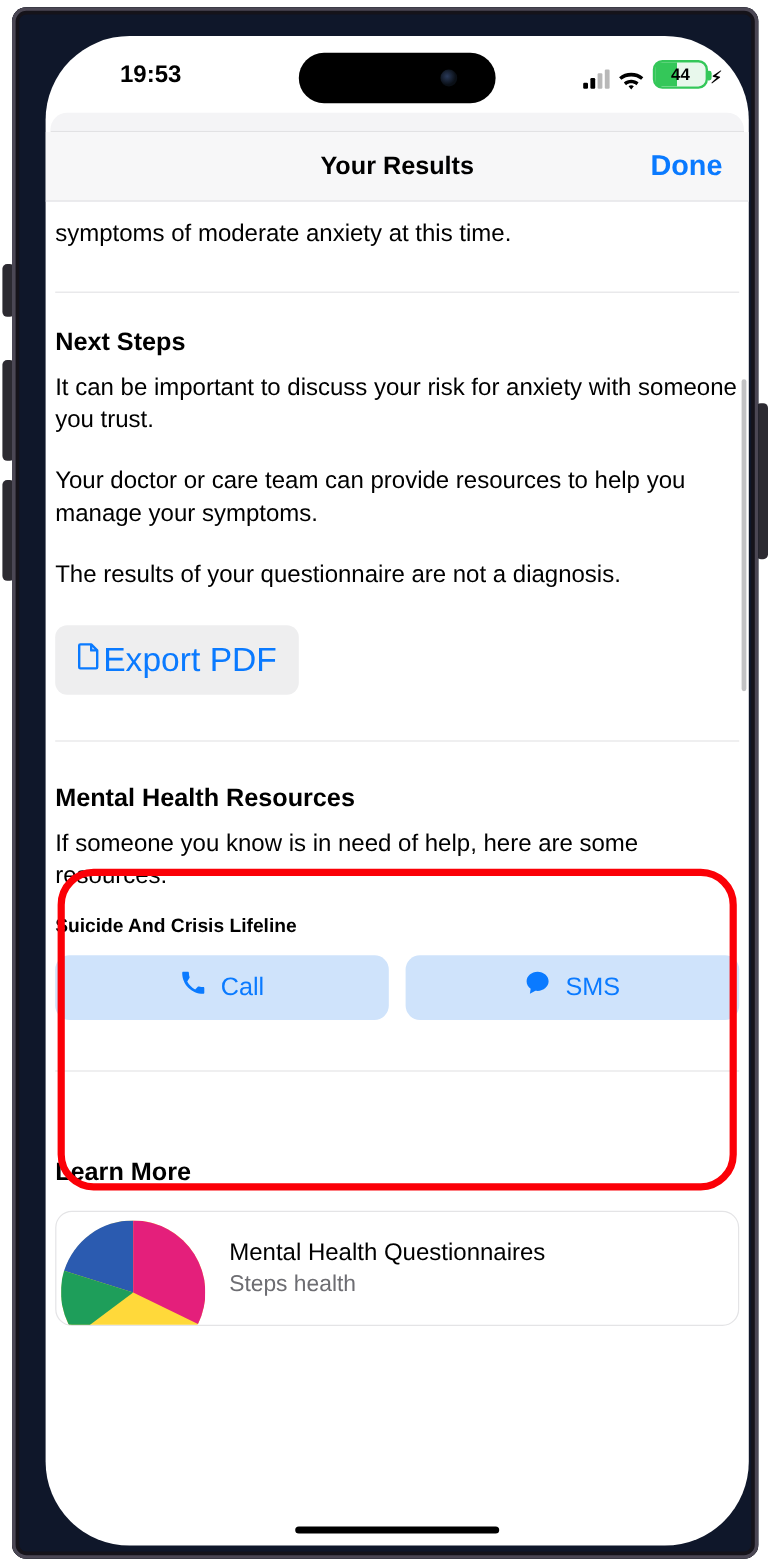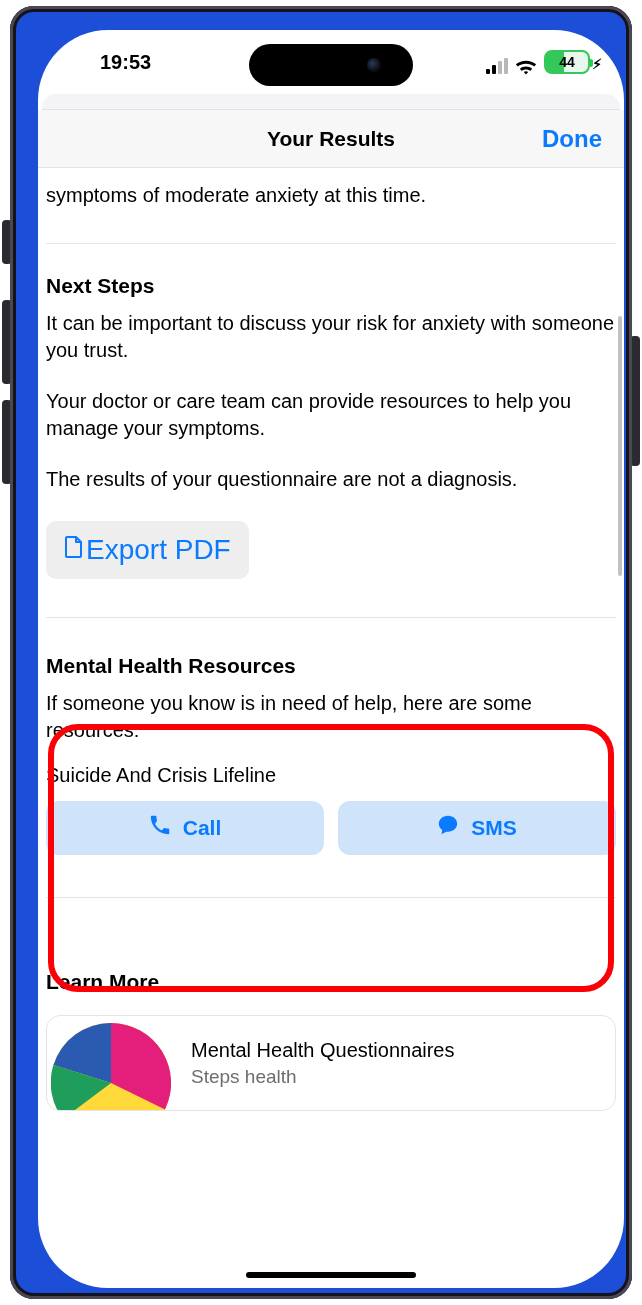--- a/index.html
+++ b/index.html
@@ -12,22 +12,22 @@
   }
   .phone-frame {
     position: relative;
     width: 642px; height: 1305px;
     background: #fff;
   }
   .phone-body {
     position: absolute;
     left: 10px; top: 6px;
     width: 622px; height: 1293px;
-    background: #1d4ed8;
-    border-radius: 24px;
+    background: #0f172a;
+    border-radius: 12px;
     box-shadow: inset 0 0 0 3px #4b4754, inset 0 0 0 6px #15131a;
   }
   .side-btn {
     position: absolute;
     background: #2c2a31;
     border-radius: 4px;
   }
   .sb-left1 { left: 2px; top: 220px; width: 10px; height: 44px; }
   .sb-left2 { left: 2px; top: 300px; width: 10px; height: 84px; }
   .sb-left3 { left: 2px; top: 400px; width: 10px; height: 84px; }
@@ -131,30 +131,30 @@
   .callout-box {
     position:absolute;
     left:10px; right:10px;
     top: 556px;
     border: 6px solid #fb0007;
     border-radius: 30px;
     height: 268px;
     pointer-events:none;
   }
   .resources { margin-top: 34px; }
-  .sub-title { font-size:20px; font-weight:400; margin: 18px 0 12px;}
+  .sub-title { font-size:16px; font-weight:700; margin: 18px 0 12px;}
   .btn-row { display:flex; gap:14px; }
   .soft-btn {
     flex:1;
     background:#cfe3fb;
     color:#0a7aff;
     border-radius:12px;
     height:54px;
     display:flex; align-items:center; justify-content:center; gap:12px;
-    font-size:21px; font-weight:700;
+    font-size:21px; font-weight:400;
     cursor:pointer;
   }
   .soft-btn svg{ width:22px; height:22px; fill:#0a7aff;}
   .learn-more { margin-top: 70px;}
   .lm-title{ font-size:21px; font-weight:700; margin-bottom:18px;}
   .card {
     border:1px solid #e4e4e6; border-radius:14px;
     display:flex; align-items:center; gap:20px;
     padding: 10px 14px;
     height: 96px;

